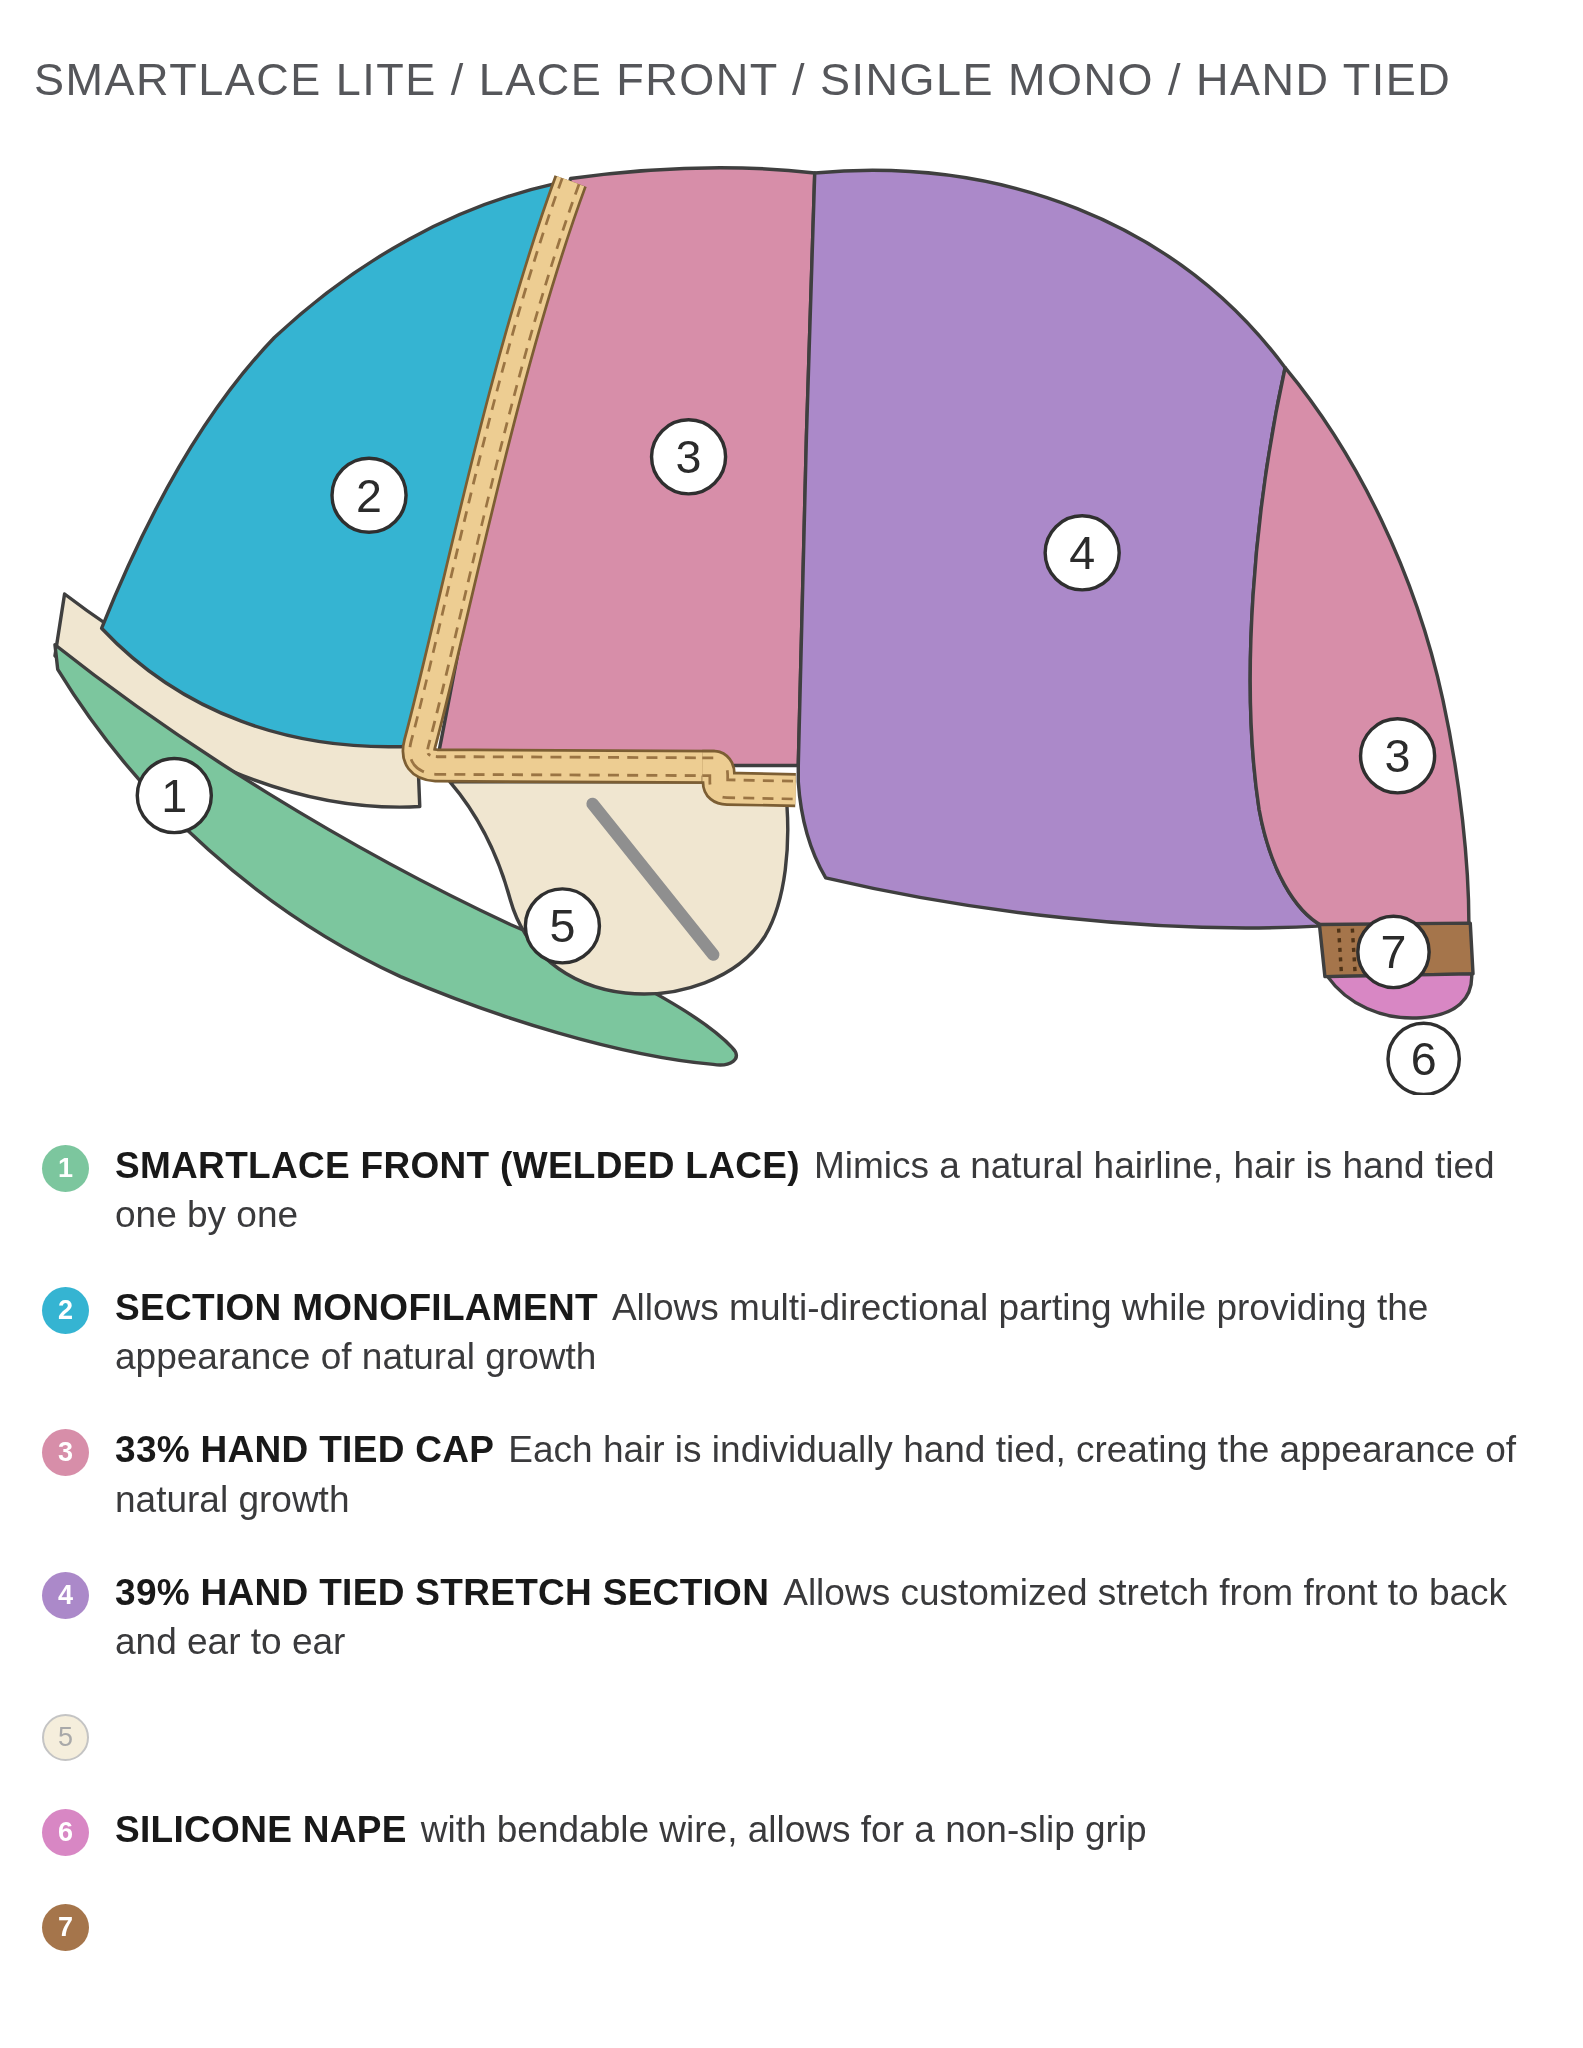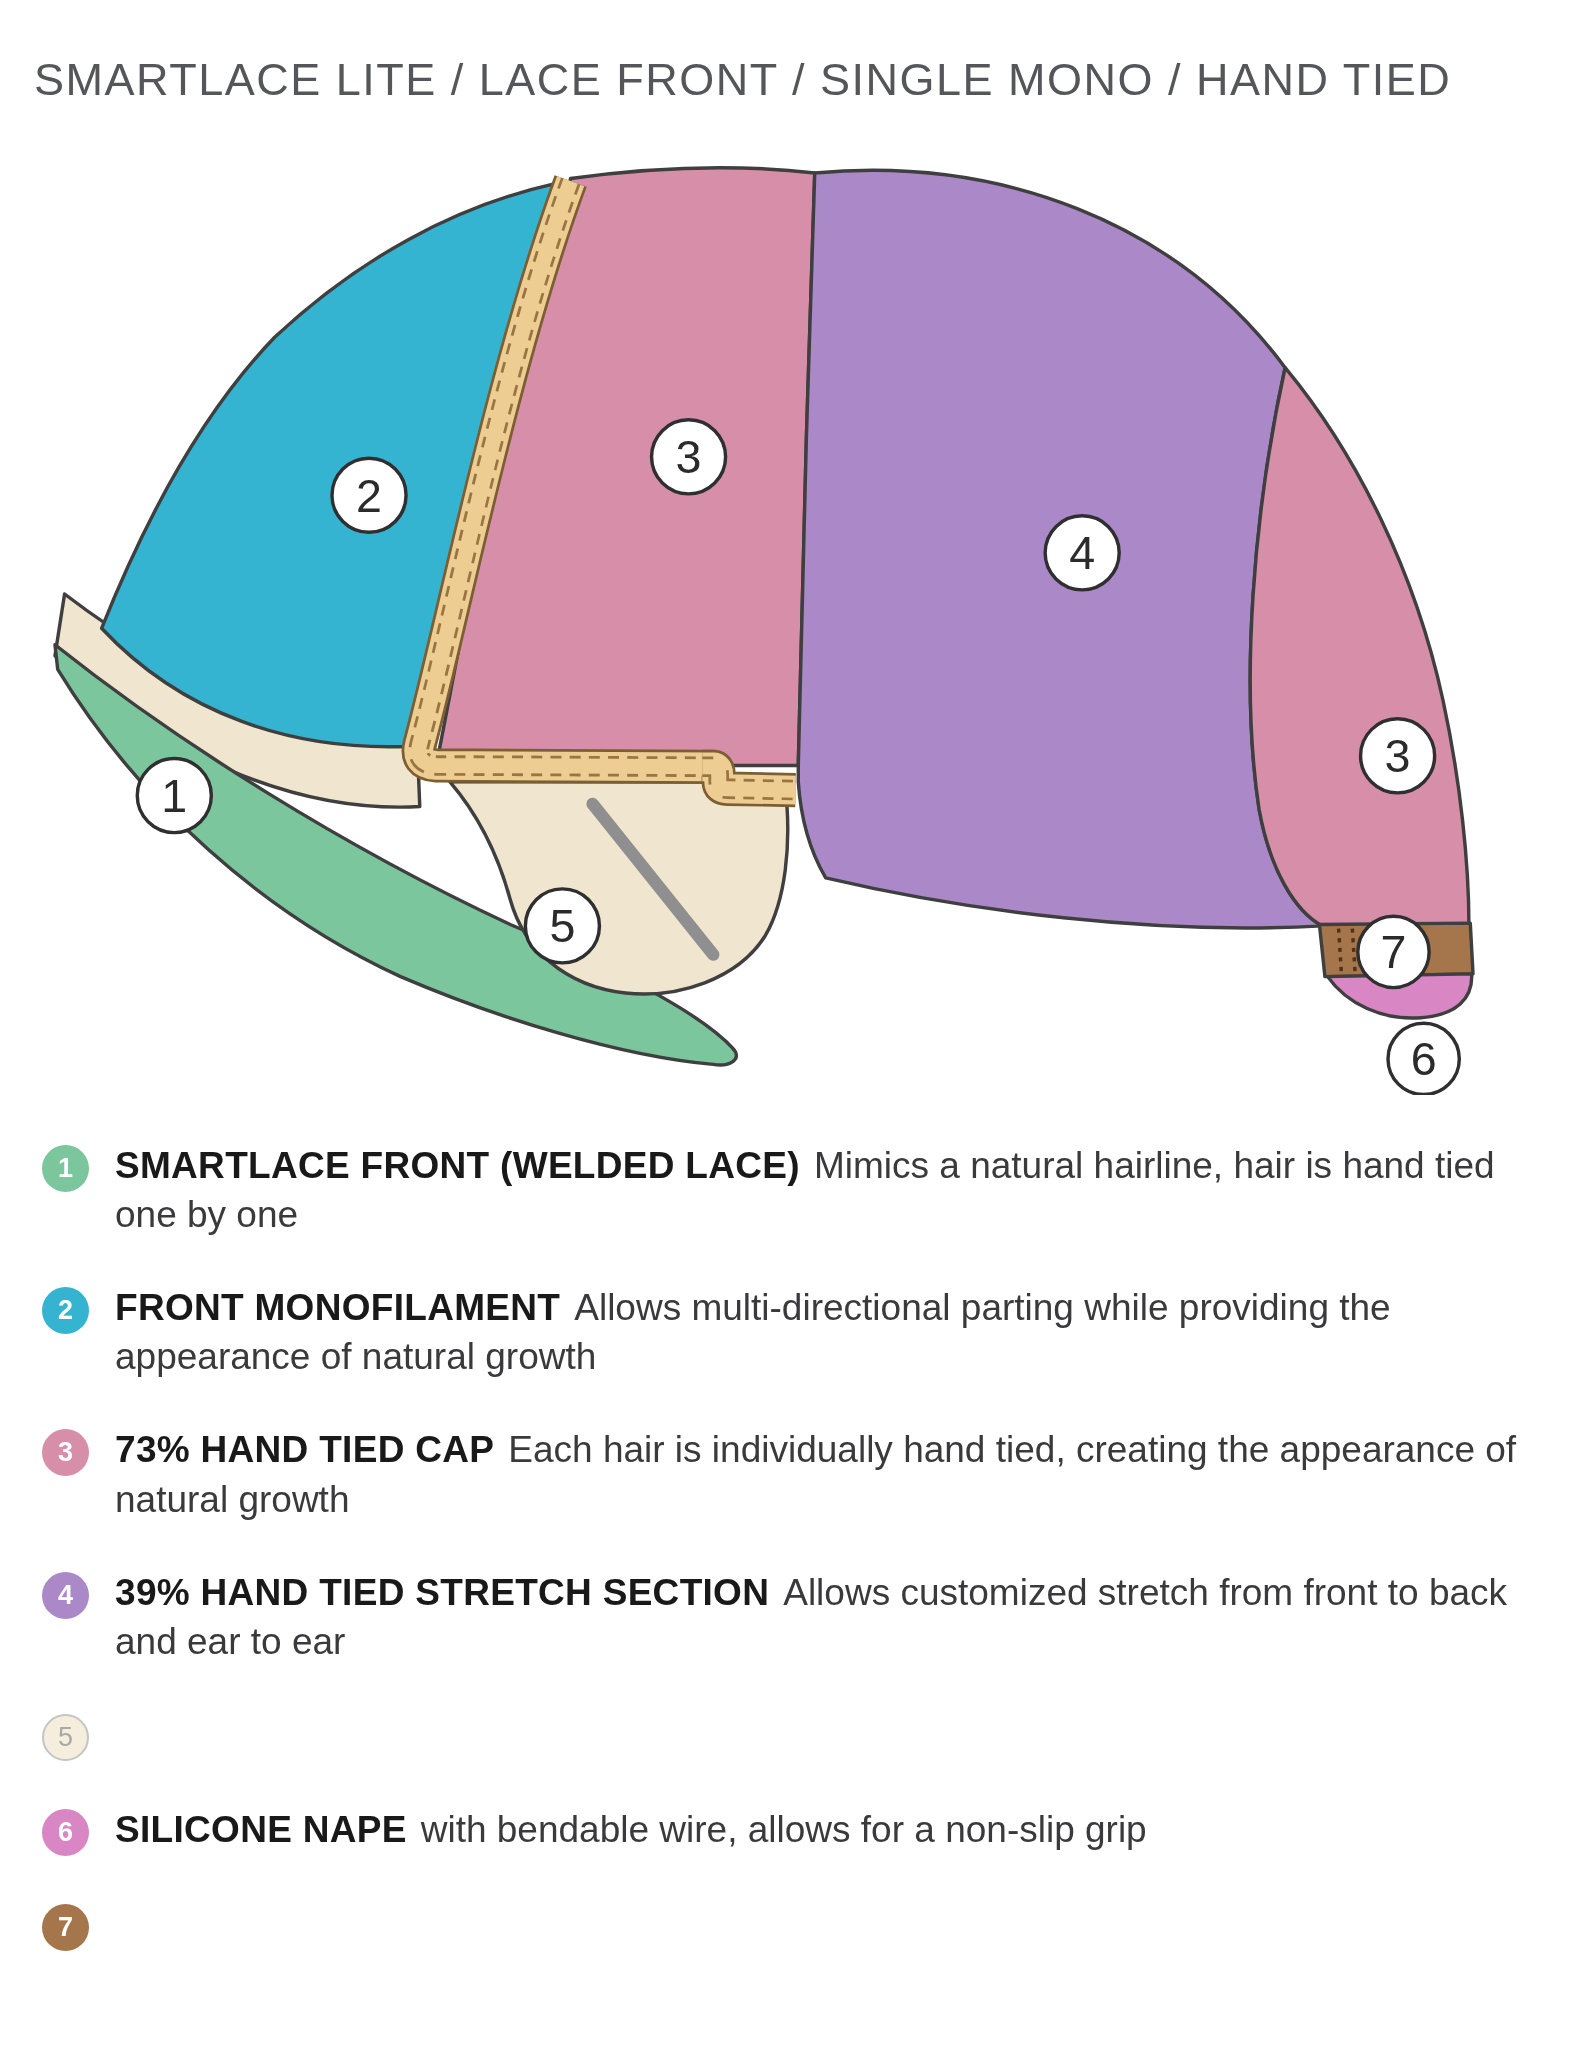--- a/index.html
+++ b/index.html
@@ -180,28 +180,28 @@
     <div class="legend-row">
       <span class="bullet" style="background: rgb(124, 198, 158);">1</span>
       <p class="legend-text">
         <strong>SMARTLACE FRONT (WELDED LACE)</strong><span>Mimics a natural hairline, hair is hand tied one by one</span>
       </p>
     </div>
 
     <div class="legend-row">
       <span class="bullet" style="background: rgb(53, 180, 210);">2</span>
       <p class="legend-text">
-        <strong>FRONT MONOFILAMENT</strong><span>Allows multi-directional parting while providing the appearance of natural growth</span>
+        <strong>SECTION MONOFILAMENT</strong><span>Allows multi-directional parting while providing the appearance of natural growth</span>
       </p>
     </div>
 
     <div class="legend-row">
       <span class="bullet" style="background: rgb(215, 142, 169);">3</span>
       <p class="legend-text">
-        <strong>73% HAND TIED CAP</strong><span>Each hair is individually hand tied, creating the appearance of natural growth</span>
+        <strong>33% HAND TIED CAP</strong><span>Each hair is individually hand tied, creating the appearance of natural growth</span>
       </p>
     </div>
 
     <div class="legend-row">
       <span class="bullet" style="background: rgb(171, 137, 201);">4</span>
       <p class="legend-text">
         <strong>39% HAND TIED STRETCH SECTION</strong><span>Allows customized stretch from front to back and ear to ear</span>
       </p>
     </div>
 

